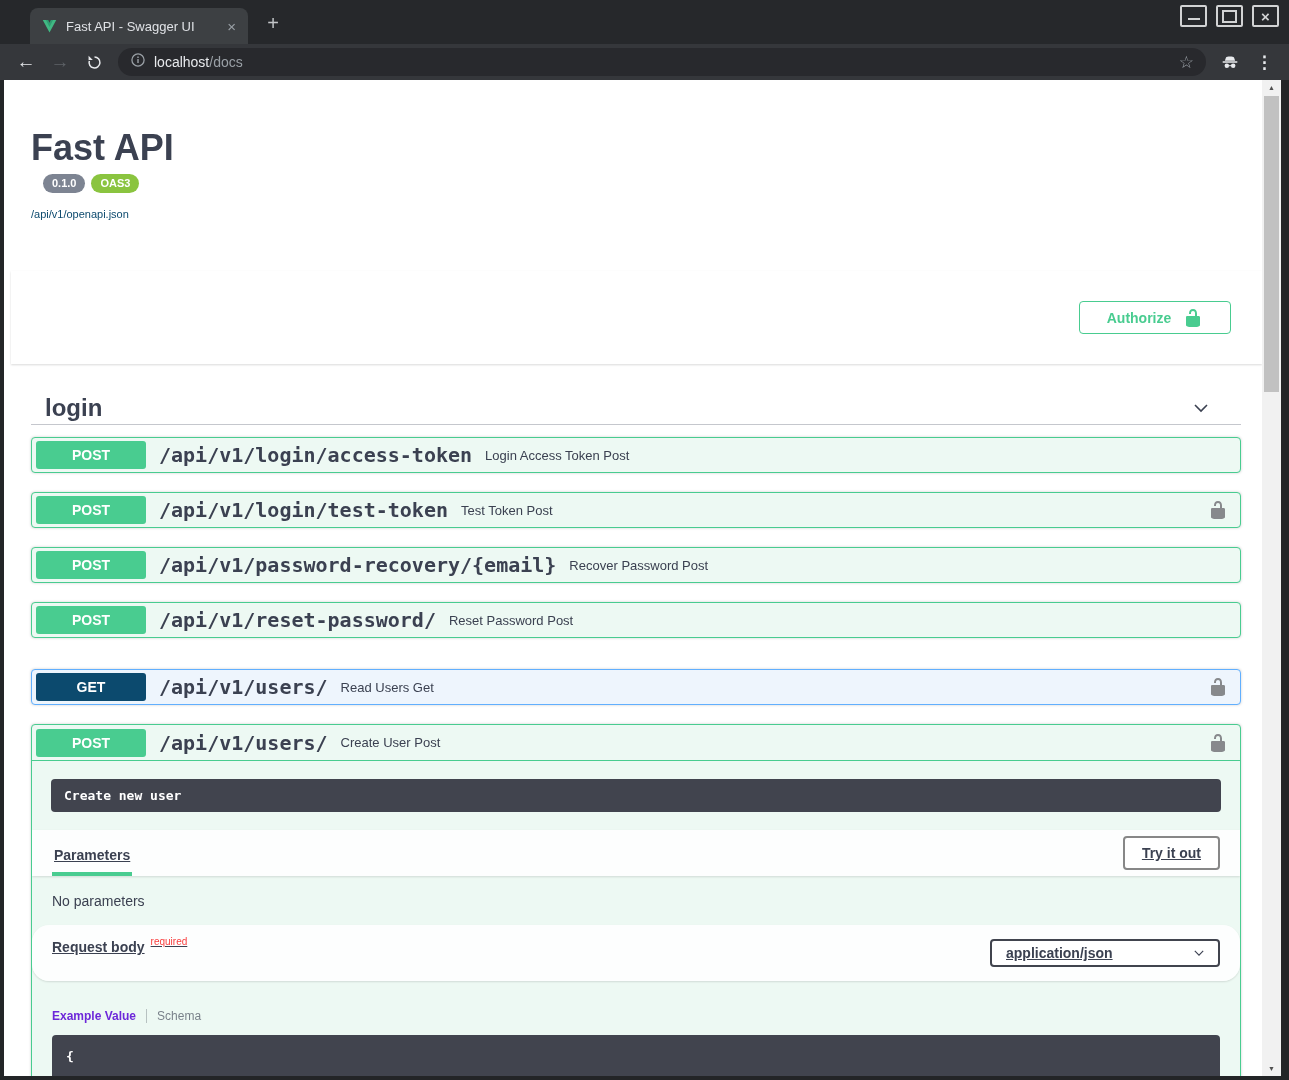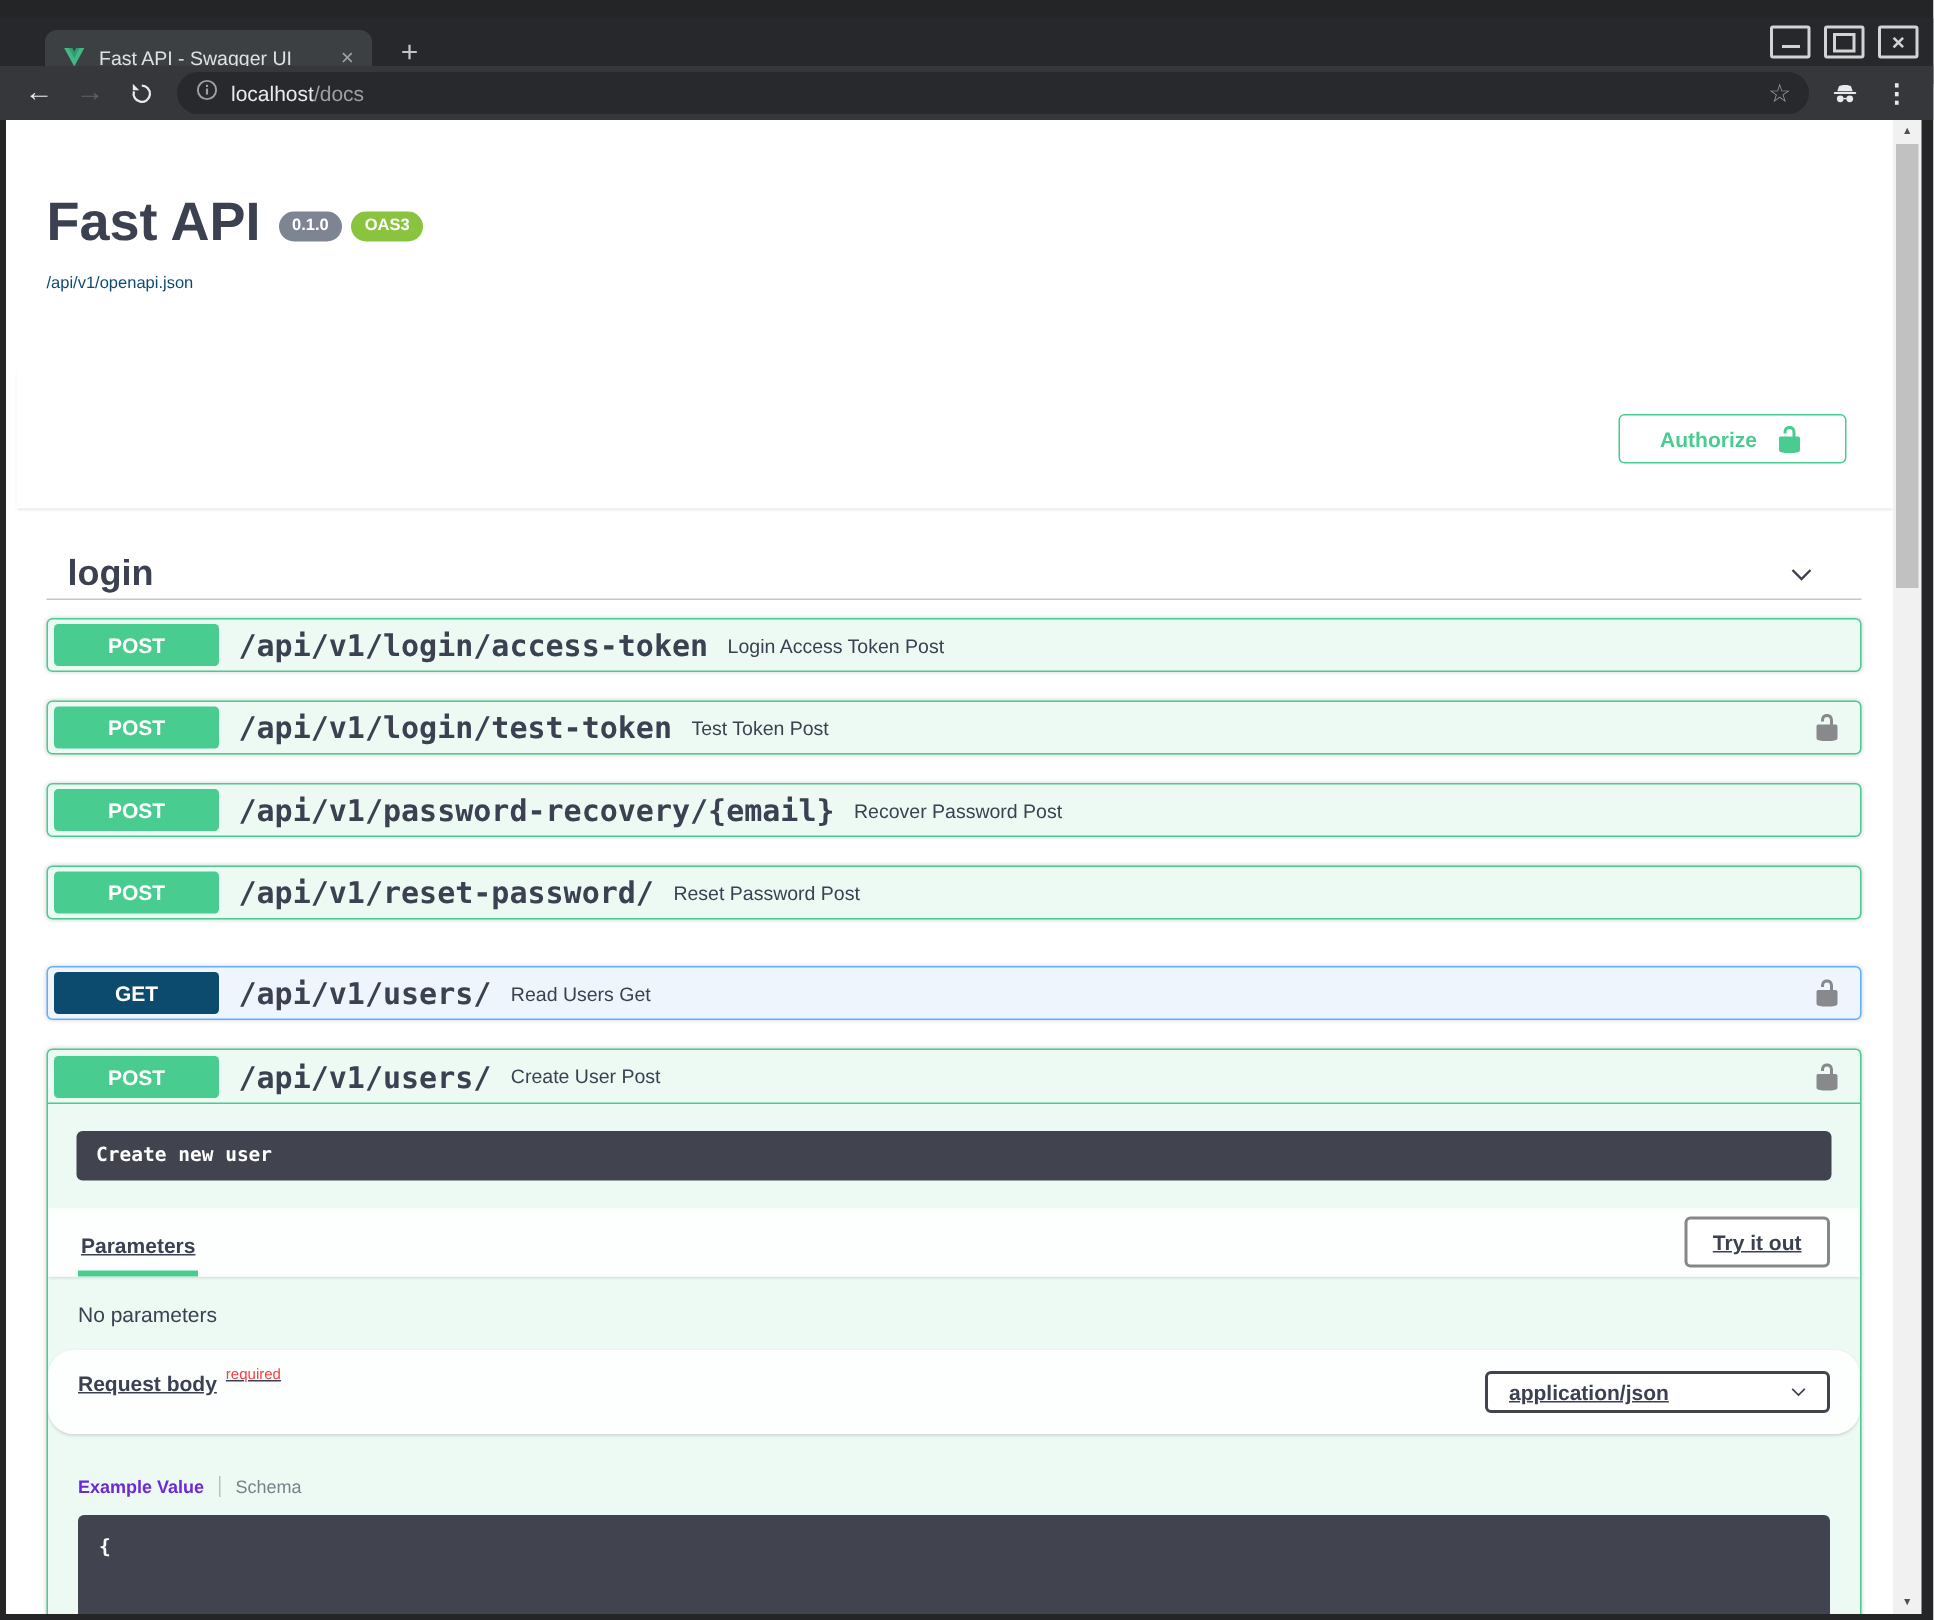--- a/index.html
+++ b/index.html
@@ -1,21 +1,21 @@
 <!DOCTYPE html>
 <html><head>
 <meta charset="utf-8">
 <style>
   * { box-sizing: border-box; margin: 0; padding: 0; }
   html,body { width:1289px; height:1080px; overflow:hidden; font-family:"Liberation Sans", sans-serif; }
 
   .window { position:relative; width:1289px; height:1080px; background:#232527; }
 
   
-  .titlebar { position:absolute; top:12px; left:0; right:0; height:44px; background:#26282b; }
+  .titlebar { position:absolute; top:0; left:0; right:0; height:44px; background:#26282b; }
   .tab { position:absolute; left:30px; top:8px; width:218px; height:36px; background:#3d4043;
          border-radius:8px 8px 0 0; display:flex; align-items:center; padding:0 8px 0 10px; }
   .favicon { width:18px; height:18px; display:flex; align-items:center; justify-content:center; }
   .tab-title { flex:1; margin-left:8px; font-size:13px; color:#dfe1e5; white-space:nowrap; overflow:hidden; }
   .tab-close { color:#9aa0a6; font-size:15px; padding:0 4px; cursor:default; }
   .newtab { position:absolute; left:260px; top:10px; width:26px; height:26px; color:#c2c5c8;
             font-size:20px; display:flex; align-items:center; justify-content:center; }
   .win-controls { position:absolute; right:10px; top:5px; display:flex; gap:9px; }
   .wc { width:27px; height:22px; border:2px solid #d2d3d4; border-radius:2px; color:#d2d3d4;
         display:flex; align-items:center; justify-content:center; }
@@ -43,21 +43,21 @@
 
   
   .scrollbar { position:absolute; top:80px; left:1262px; width:19px; height:996px; background:#f1f1f1; }
   .sb-arrow { position:absolute; left:0; width:100%; height:15px; text-align:center; font-size:7px;
               color:#505050; line-height:15px; }
   .sb-up { top:0; } .sb-down { bottom:0; }
   .sb-thumb { position:absolute; top:16px; left:2px; width:15px; height:296px; background:#c1c1c1; }
 
   
   .info { margin:48px 27px 0 27px; }
-  .title-row { display:flex; align-items:center; }
+  .title-row { display:flex; align-items:flex-start;flex-direction:column; }
   .api-title { font-size:36px; line-height:40px; font-weight:bold; color:#3b4151; }
   .badges { display:flex; gap:6px; margin:6px 0 0 12px; }
   .pill { font-size:11px; font-weight:bold; color:#fff; padding:3px 9px; border-radius:10px; line-height:1.2; }
   .pill-version { background:#7d8492; }
   .pill-oas { background:#8ac43f; }
   .spec-link { display:inline-block; margin-top:15px; color:#0c4a6e; font-size:11px; text-decoration:none; }
 
   
   .scheme-container { margin:49px 0 0 7px; background:#fff; padding:30px 31px;
                       box-shadow:0 1px 2px 0 rgba(0,0,0,.15); display:flex; justify-content:flex-end; }

